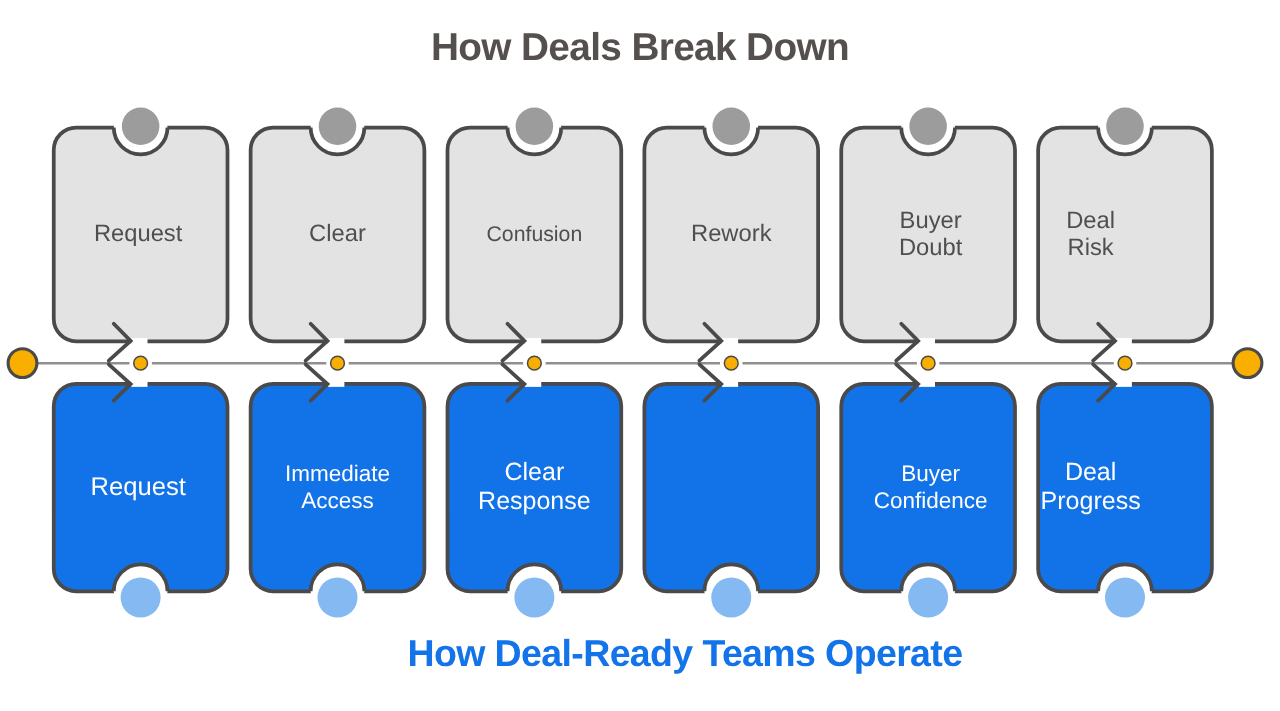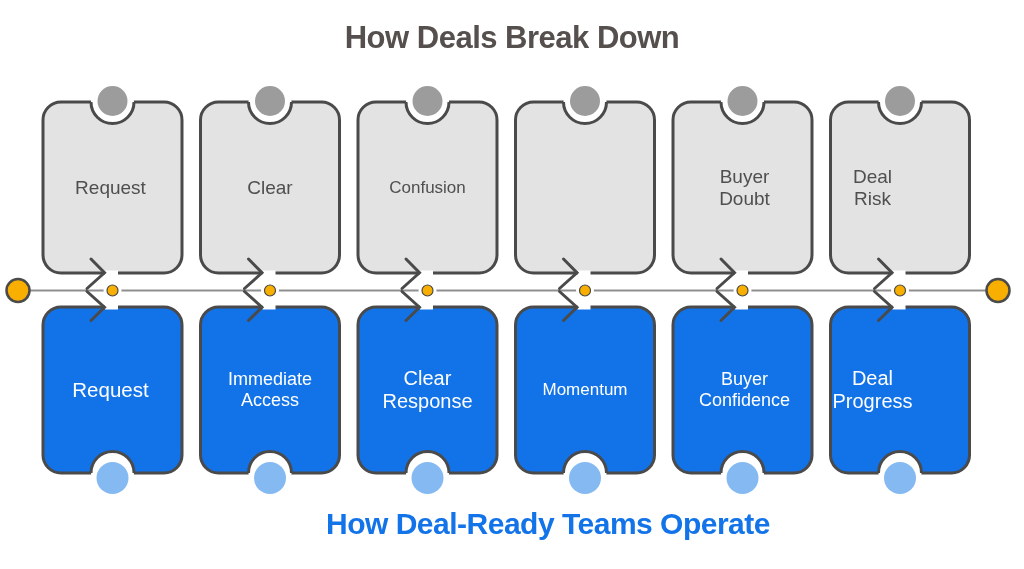--- a/index.html
+++ b/index.html
@@ -110,29 +110,29 @@
     <use href="#blueCard" xlink:href="#blueCard" transform="translate(673,307)"></use>
     <use href="#blueCard" xlink:href="#blueCard" transform="translate(830.5,307)"></use>
   </svg>
 
   <div class="title top-title">How Deals Break Down</div>
   <div class="title bottom-title">How Deal-Ready Teams Operate</div>
 
   <div class="card-label top-label c1 fs19">Request</div>
   <div class="card-label top-label c2 fs19">Clear</div>
   <div class="card-label top-label c3 fs17">Confusion</div>
+  <div class="card-label top-label c4 fs19">Rework</div>
   <div class="card-label top-label c5 fs19">Buyer
 Doubt</div>
   <div class="card-label top-label c6 fs19">Deal
 Risk</div>
 
   <div class="card-label bottom-label c1 fs21">Request</div>
   <div class="card-label bottom-label c2 fs18">Immediate
 Access</div>
   <div class="card-label bottom-label c3 fs20">Clear
 Response</div>
-  <div class="card-label bottom-label c4 fs17">Momentum</div>
   <div class="card-label bottom-label c5 fs18">Buyer
 Confidence</div>
   <div class="card-label bottom-label c6 fs20">Deal
 Progress</div>
 
 </div>
 
 </body></html>

